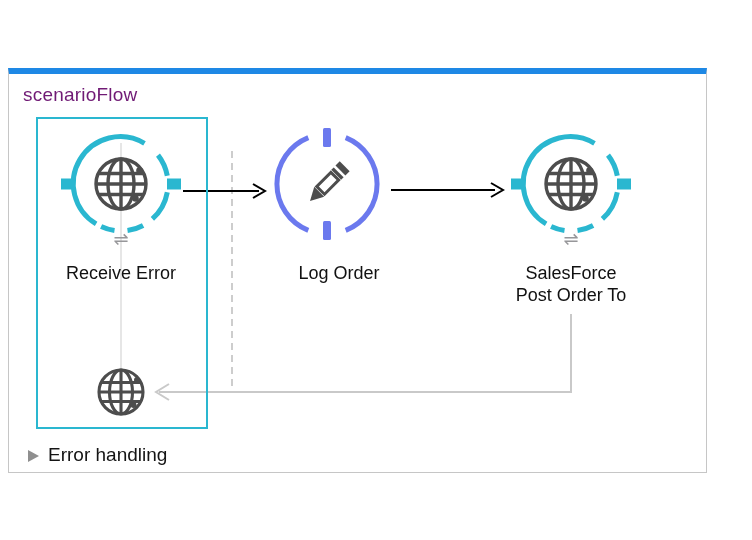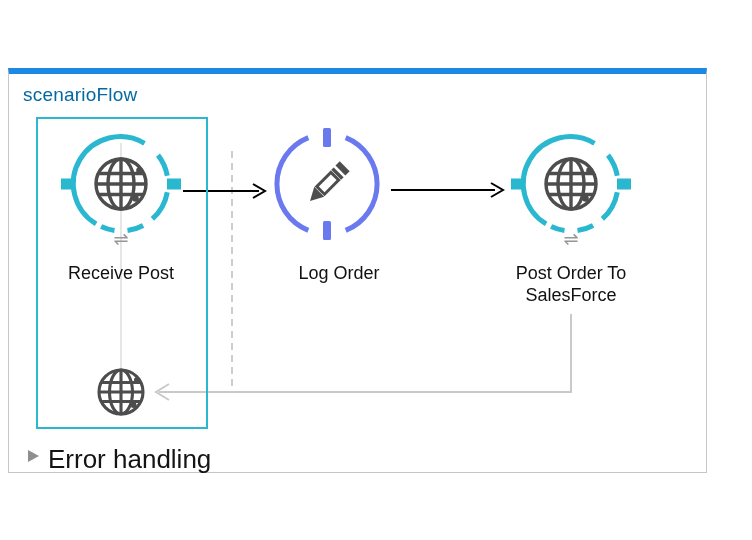--- a/index.html
+++ b/index.html
@@ -9,21 +9,21 @@
   }
   .abs{position:absolute;}
 
   
   .flow-container{
     position:absolute;left:8px;top:68px;width:699px;height:405px;
     box-sizing:border-box;background:#ffffff;
     border:1px solid #c6c6c6;border-top:6px solid var(--titlebar_blue);
   }
   .flow-title{
-    position:absolute;left:14px;top:10px;font-size:19px;color:#0369a1;
+    position:absolute;left:14px;top:10px;font-size:19px;color:#701a75;
     letter-spacing:0.2px;
   }
 
   
   .selection-rect{
     position:absolute;left:27px;top:43px;width:172px;height:312px;
     box-sizing:border-box;border:2px solid var(--accent_teal);background:transparent;
   }
 
   
@@ -44,21 +44,21 @@
   .exchange-badge{
     position:absolute;width:44px;text-align:center;
     font-size:18px;font-style:italic;color:#97979a;user-select:none;
   }
 
   .error-row{position:absolute;left:0;bottom:0;width:100%;height:30px;}
   .error-triangle{
     position:absolute;left:19px;top:8px;width:0;height:0;
     border-left:11px solid #8f8f8f;border-top:6.5px solid transparent;border-bottom:6.5px solid transparent;
   }
-  .error-label{position:absolute;left:39px;top:2px;font-size:26px;color:#141414;}
+  .error-label{position:absolute;left:39px;top:2px;font-size:19px;color:#141414;}
 </style>
 </head>
 <body>
 
 <div class="flow-container">
 
   <div class="flow-title">scenarioFlow</div>
 
   <svg class="connector-layer" viewBox="0 0 697 399">
 
@@ -139,25 +139,25 @@
       <line x1="-25" y1="0" x2="25" y2="0"></line>
       <line x1="-22" y1="10.5" x2="22" y2="10.5"></line>
       <circle class="glyph-fill" stroke="none" cx="18.5" cy="-13.5" r="3.3"></circle>
       <circle class="glyph-fill" stroke="none" cx="14.5" cy="14.5" r="3.3"></circle>
     </g>
   </svg>
 
   <div class="exchange-badge" style="left:90px;top:154px;">⇌</div>
   <div class="exchange-badge" style="left:540px;top:154px;">⇌</div>
 
-  <div class="node-label" style="left:112px;">Receive Post</div>
+  <div class="node-label" style="left:112px;">Receive Error</div>
   <div class="node-label" style="left:318px;margin-left:12px;">Log Order</div>
   <div class="node-label" style="left:562px;">
+    <div>SalesForce</div>
     <div>Post Order To</div>
-    <div>SalesForce</div>
   </div>
 
   <svg class="abs" style="left:84px;top:290px;width:56px;height:56px;" viewBox="-28 -28 56 56">
     <g class="glyph-stroke" stroke-width="3.1">
       <circle cx="0" cy="0" r="22"></circle>
       <ellipse cx="0" cy="0" rx="11.5" ry="22"></ellipse>
       <line x1="0" y1="-22" x2="0" y2="22"></line>
       <line x1="-19.5" y1="-9.5" x2="19.5" y2="-9.5"></line>
       <line x1="-22" y1="0" x2="22" y2="0"></line>
       <line x1="-19.5" y1="9.5" x2="19.5" y2="9.5"></line>

